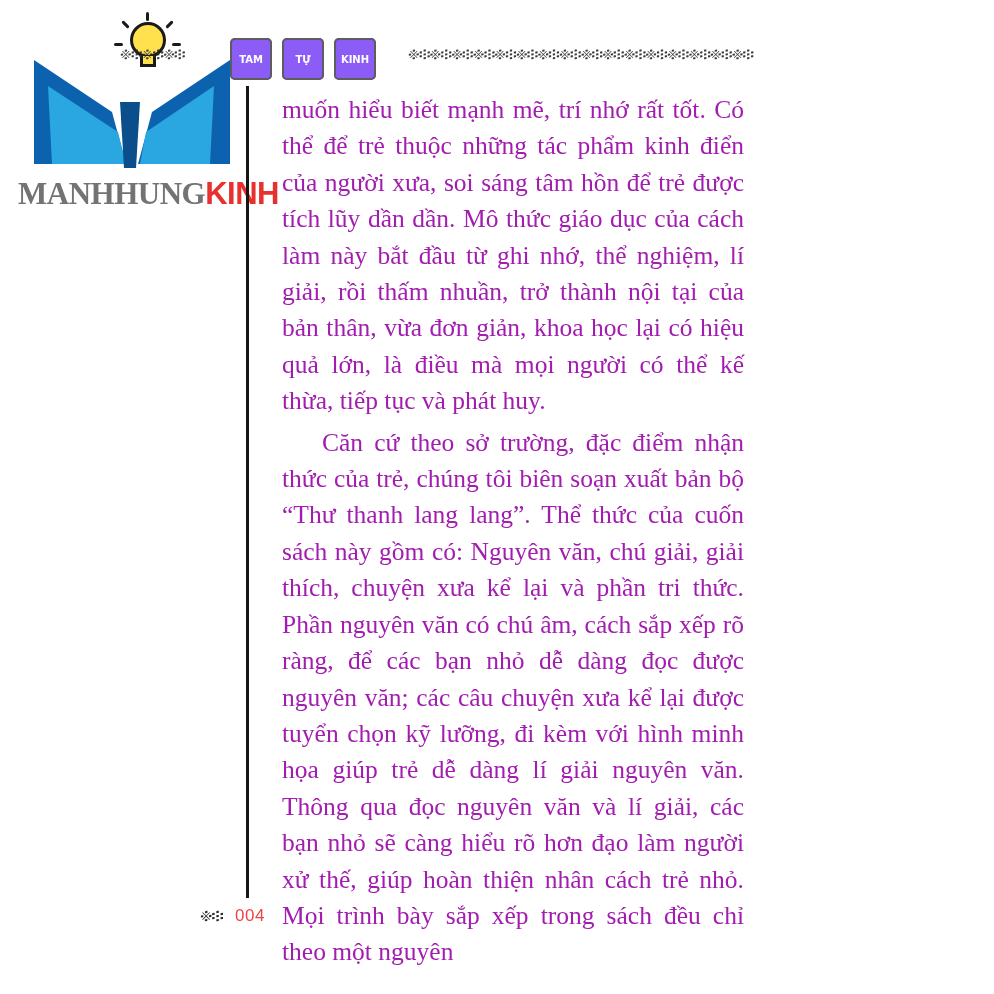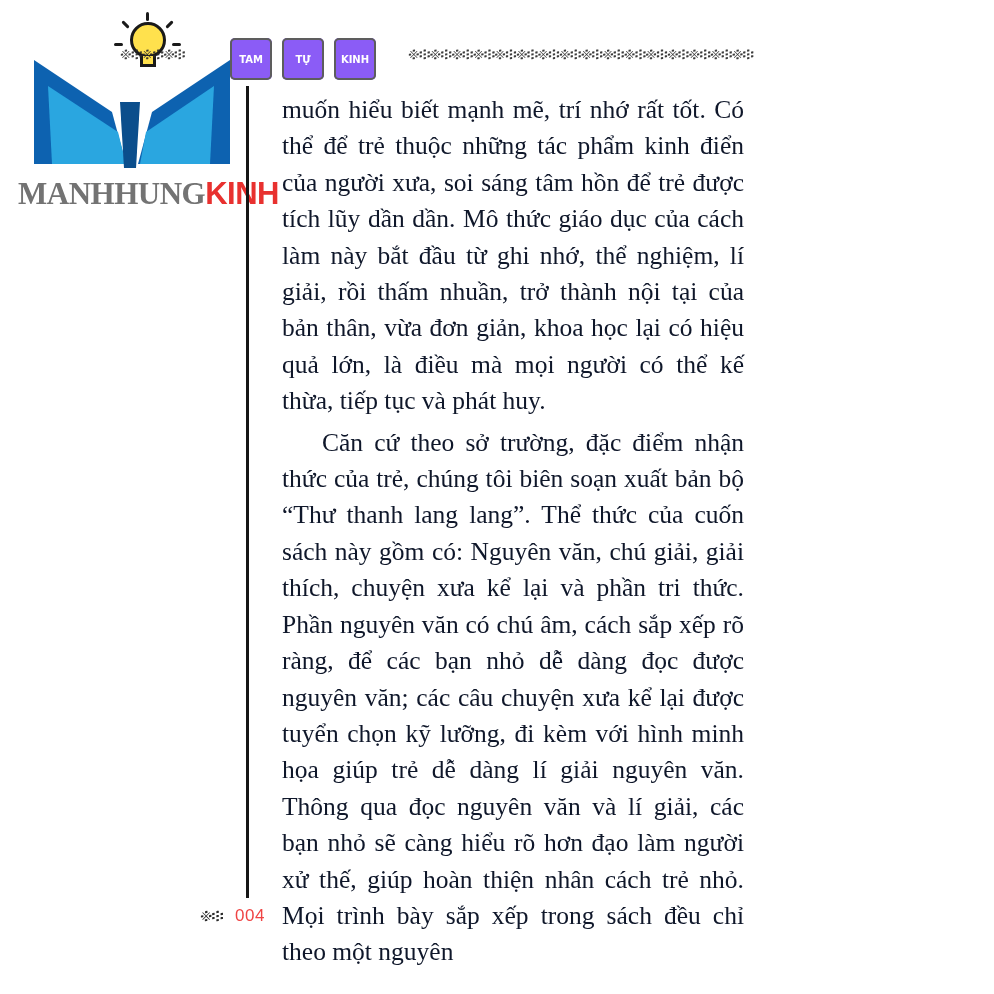--- a/index.html
+++ b/index.html
@@ -177,21 +177,21 @@
     position: absolute;
     left: 282px;
     top: 92px;
     width: 462px;
   }
   .para {
     margin: 0 0 2px 0;
     font-family: "Liberation Serif", serif;
     font-size: 25.5px;
     line-height: 36.4px;
-    color: #0f172a;
+    color: #a21caf;
     text-align: justify;
     text-justify: inter-word;
     hyphens: none;
   }
   .para.indent { text-indent: 40px; margin-top: 5px; }
   .para:last-child { text-align: justify; }
 
   
   #footer {
     position: absolute;

